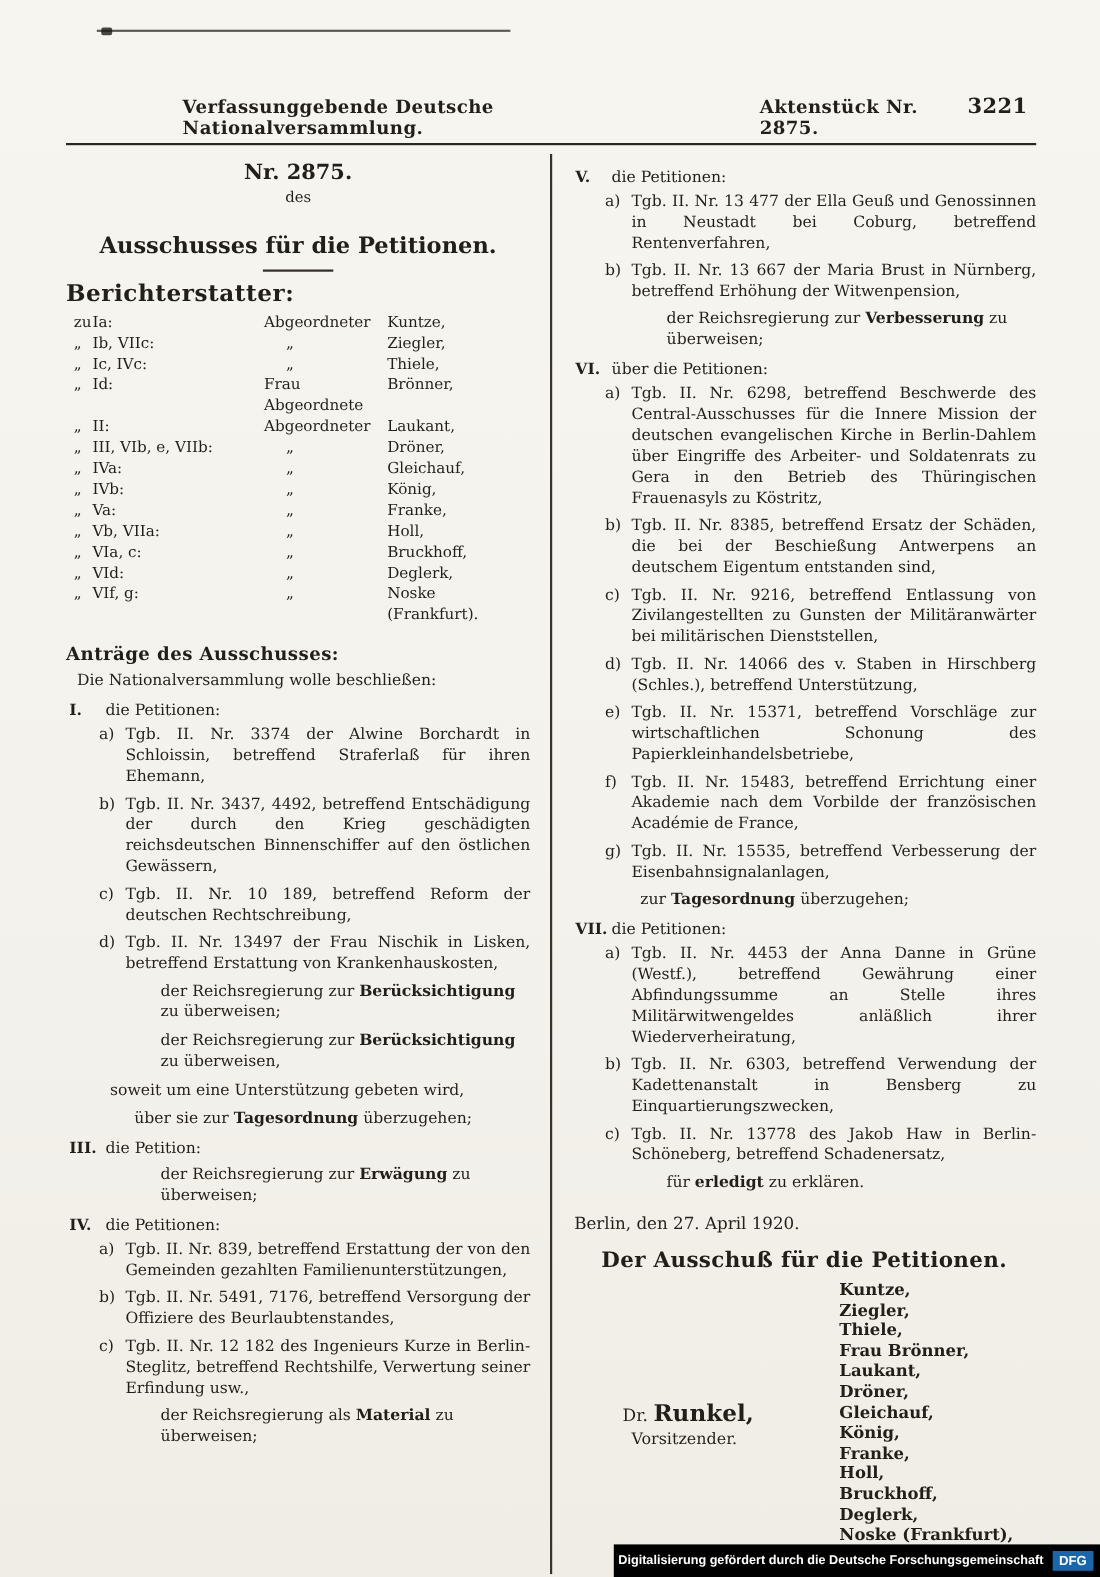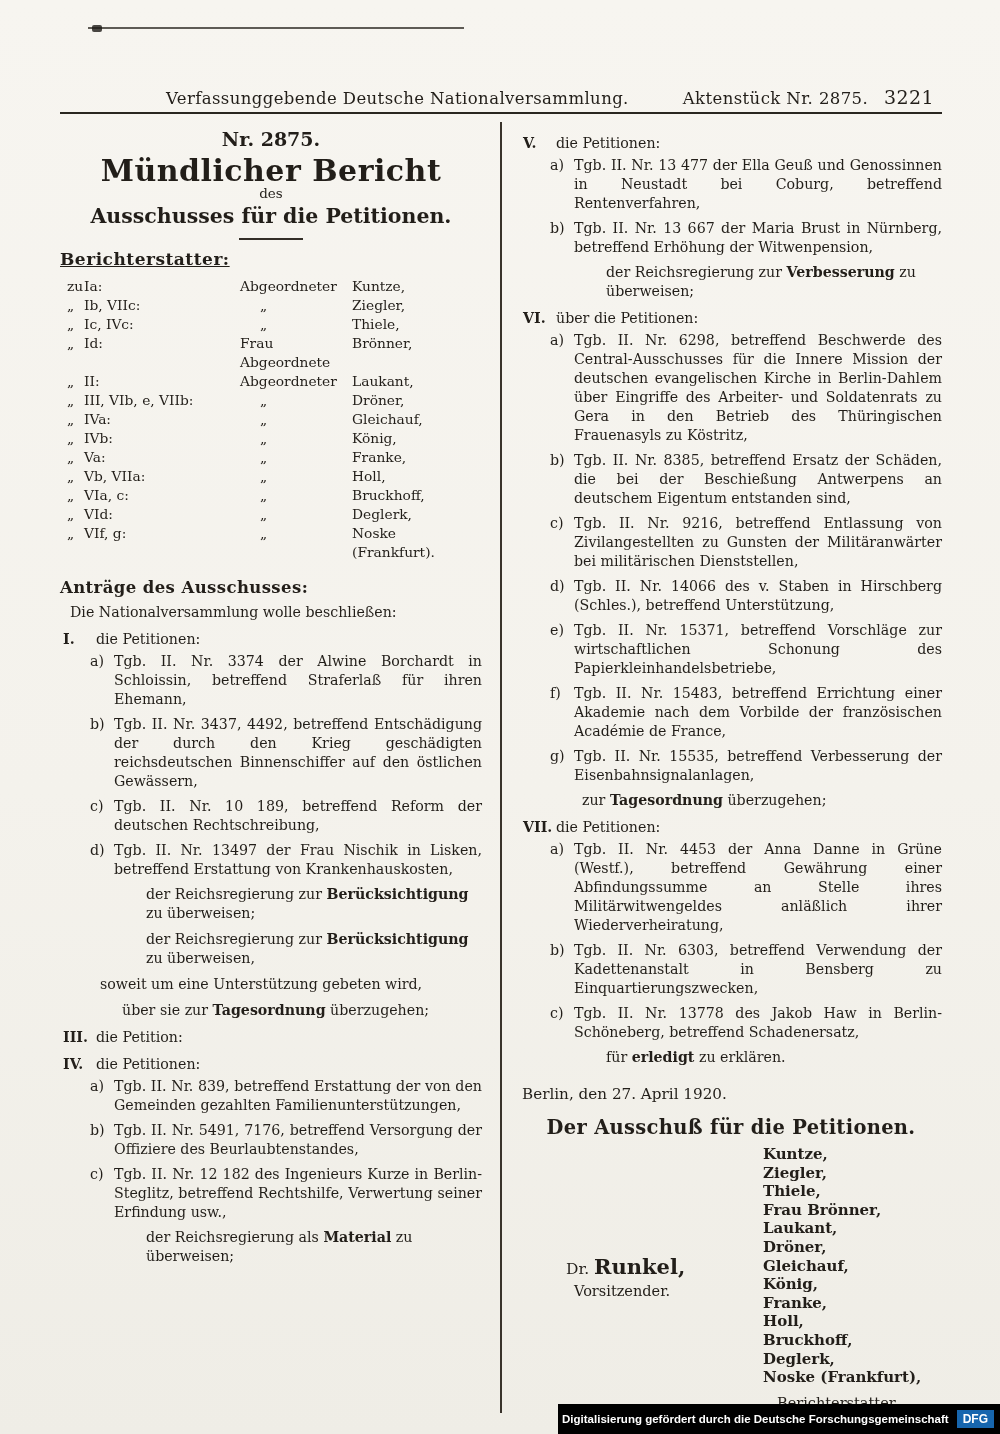--- a/index.html
+++ b/index.html
@@ -12,41 +12,41 @@
     color: #221e19;
     font-family: "DejaVu Serif", "Liberation Serif", serif;
     overflow: hidden;
   }
   .artifact-top { position: absolute; left: 88px; top: 27px; width: 376px; height: 2px; background: #2b2721; opacity: .75; }
   .artifact-blob { position: absolute; left: 92px; top: 25px; width: 10px; height: 7px; background: #1d1a16; border-radius: 2px; opacity: .8; }
 
   .content { position: absolute; left: 60px; top: 38px; width: 882px; }
 
   
-  .pagehead { display: flex; align-items: baseline; font-weight: 400; padding-left: 106px; letter-spacing: .4px; }
+  .pagehead { display: flex; align-items: baseline; font-weight: 700; padding-left: 106px; letter-spacing: .4px; }
   .ph-journal { font-size: 16.5px; }
   .ph-piece { font-size: 16.5px; margin-left: 54px; }
   .ph-page { margin-left: auto; font-size: 19px; padding-right: 8px; margin-top: 48px; }
   .pagehead-rule { height: 2px; background: #2a2620; margin-top: 4px; }
 
   
   .cols { position: relative; display: flex; margin-top: 12px; }
   .divider { position: absolute; left: 440px; top: -4px; bottom: 0; width: 2px; background: #39332b; }
   .col-l { width: 440px; padding-right: 18px; }
   .col-r { flex: 1; padding-left: 20px; }
   .col-l, .col-r { font-size: 14.2px; line-height: 19px; }
 
   
   .m-num { text-align: center; font-weight: 700; font-size: 19px; margin-top: 4px; }
   .m-title { text-align: center; font-weight: 700; font-size: 30px; letter-spacing: .5px; margin: 12px 0 2px; }
   .m-des { text-align: center; font-size: 13.5px; margin: 4px 0 2px; }
-  .m-com { text-align: center; font-weight: 700; font-size: 20.5px; margin: 4px 0 0; }
+  .m-com { text-align: center; font-weight: 700; font-size: 20.5px; margin: 24px 0 0; }
   .m-rule { width: 64px; height: 2px; background: #332e27; margin: 12px auto 10px; }
 
-  .h-rap { font-weight: 700; font-size: 17px; letter-spacing: .5px; margin: 6px 0 8px; text-decoration: underline; }
+  .h-rap { font-weight: 700; font-size: 21px; letter-spacing: .5px; margin: 6px 0 8px; }
   .rap-row { display: flex; font-size: 13.8px; line-height: 19px; }
   .rap-pre { width: 24px; padding-left: 7px; }
   .rap-ref { width: 156px; }
   .rap-title { width: 112px; }
   .rap-title.ditto { text-indent: 20px; }
   .rap-name { flex: 1; }
 
   .h-mot { font-weight: 700; font-size: 16.5px; letter-spacing: .4px; margin: 16px 0 6px; }
   .intro { margin: 0 0 6px 10px; }
 
@@ -99,21 +99,20 @@
       <span class="ph-piece">Aktenstück Nr. 2875.</span>
       <span class="ph-page">3221</span>
     </div>
     <div class="pagehead-rule"></div>
 
     <div class="cols">
       <div class="divider"></div>
 
       <div class="col-l">
         <div class="m-num">Nr. 2875.</div>
-        <div class="m-title">Mündlicher Bericht</div>
         <div class="m-des">des</div>
         <div class="m-com">Ausschusses für die Petitionen.</div>
         <div class="m-rule"></div>
 
         <div class="h-rap">Berichterstatter:</div>
 
         <div>
           <div class="rap-row">
               <span class="rap-pre">zu</span>
               <span class="rap-ref">Ia:</span>
@@ -225,20 +224,21 @@
           <div class="res"><span>der Reichsregierung zur </span><b>Berücksichtigung</b><span> zu überweisen,</span></div>
           <div class="res res-less"><span>soweit um eine Unterstützung gebeten wird,</span><b></b><span></span></div>
           <div class="res res-mid"><span>über sie zur </span><b>Tagesordnung</b><span> überzugehen;</span></div>
         </div>
 
         <div class="sec">
           <div class="sec-head">
               <span class="sec-num">III.</span>
               <span class="sec-title">die Petition:</span>
             </div>
+          <div class="res"><span>der Reichsregierung zur </span><b>Erwägung</b><span> zu überweisen;</span></div>
         </div>
 
         <div class="sec">
           <div class="sec-head">
               <span class="sec-num">IV.</span>
               <span class="sec-title">die Petitionen:</span>
             </div>
           <div class="item">
               <span class="item-label">a)</span>
               <span class="item-text">Tgb. II. Nr. 839, betreffend Erstattung der von den Gemeinden gezahlten Familienunterstützungen,</span>

